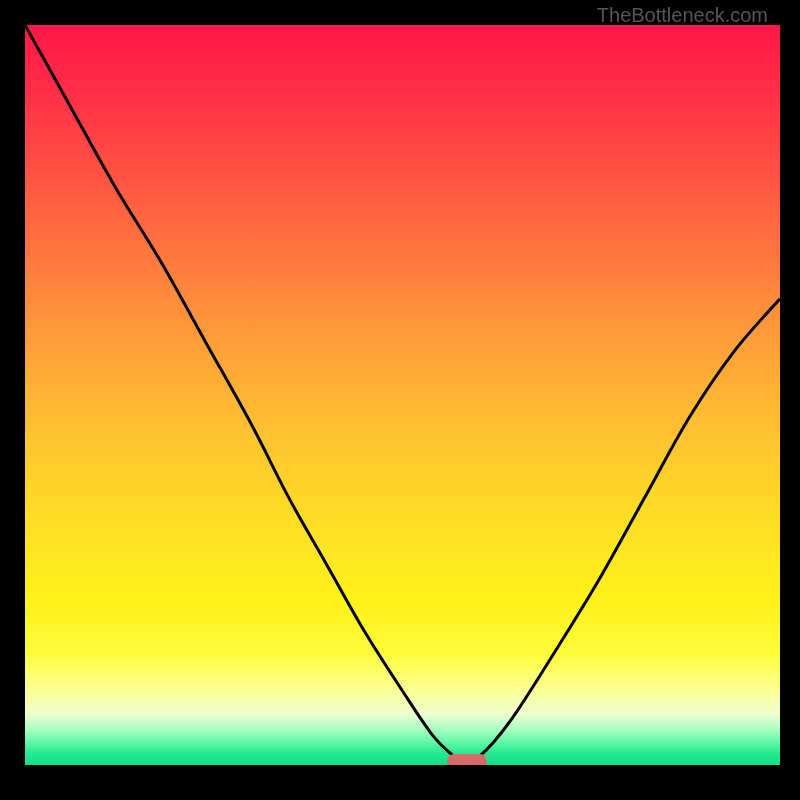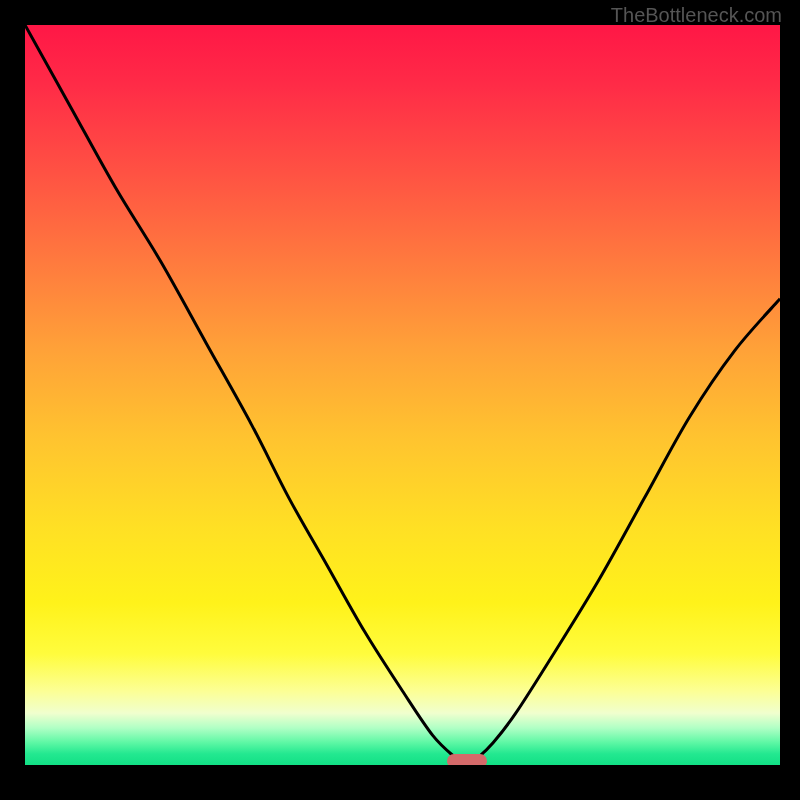--- a/index.html
+++ b/index.html
@@ -7,21 +7,21 @@
       width: 800px;
       height: 800px;
       background: #000;
       position: relative;
       overflow: hidden;
       font-family: Arial, sans-serif;
     }
     .watermark {
       position: absolute;
       top: 4px;
-      right: 18px;
+      right: 32px;
       color: #555;
       font-size: 20px;
       font-weight: 500;
       z-index: 20;
     }
     .chart-area {
       position: absolute;
       left: 25px;
       top: 25px;
       width: 755px;

